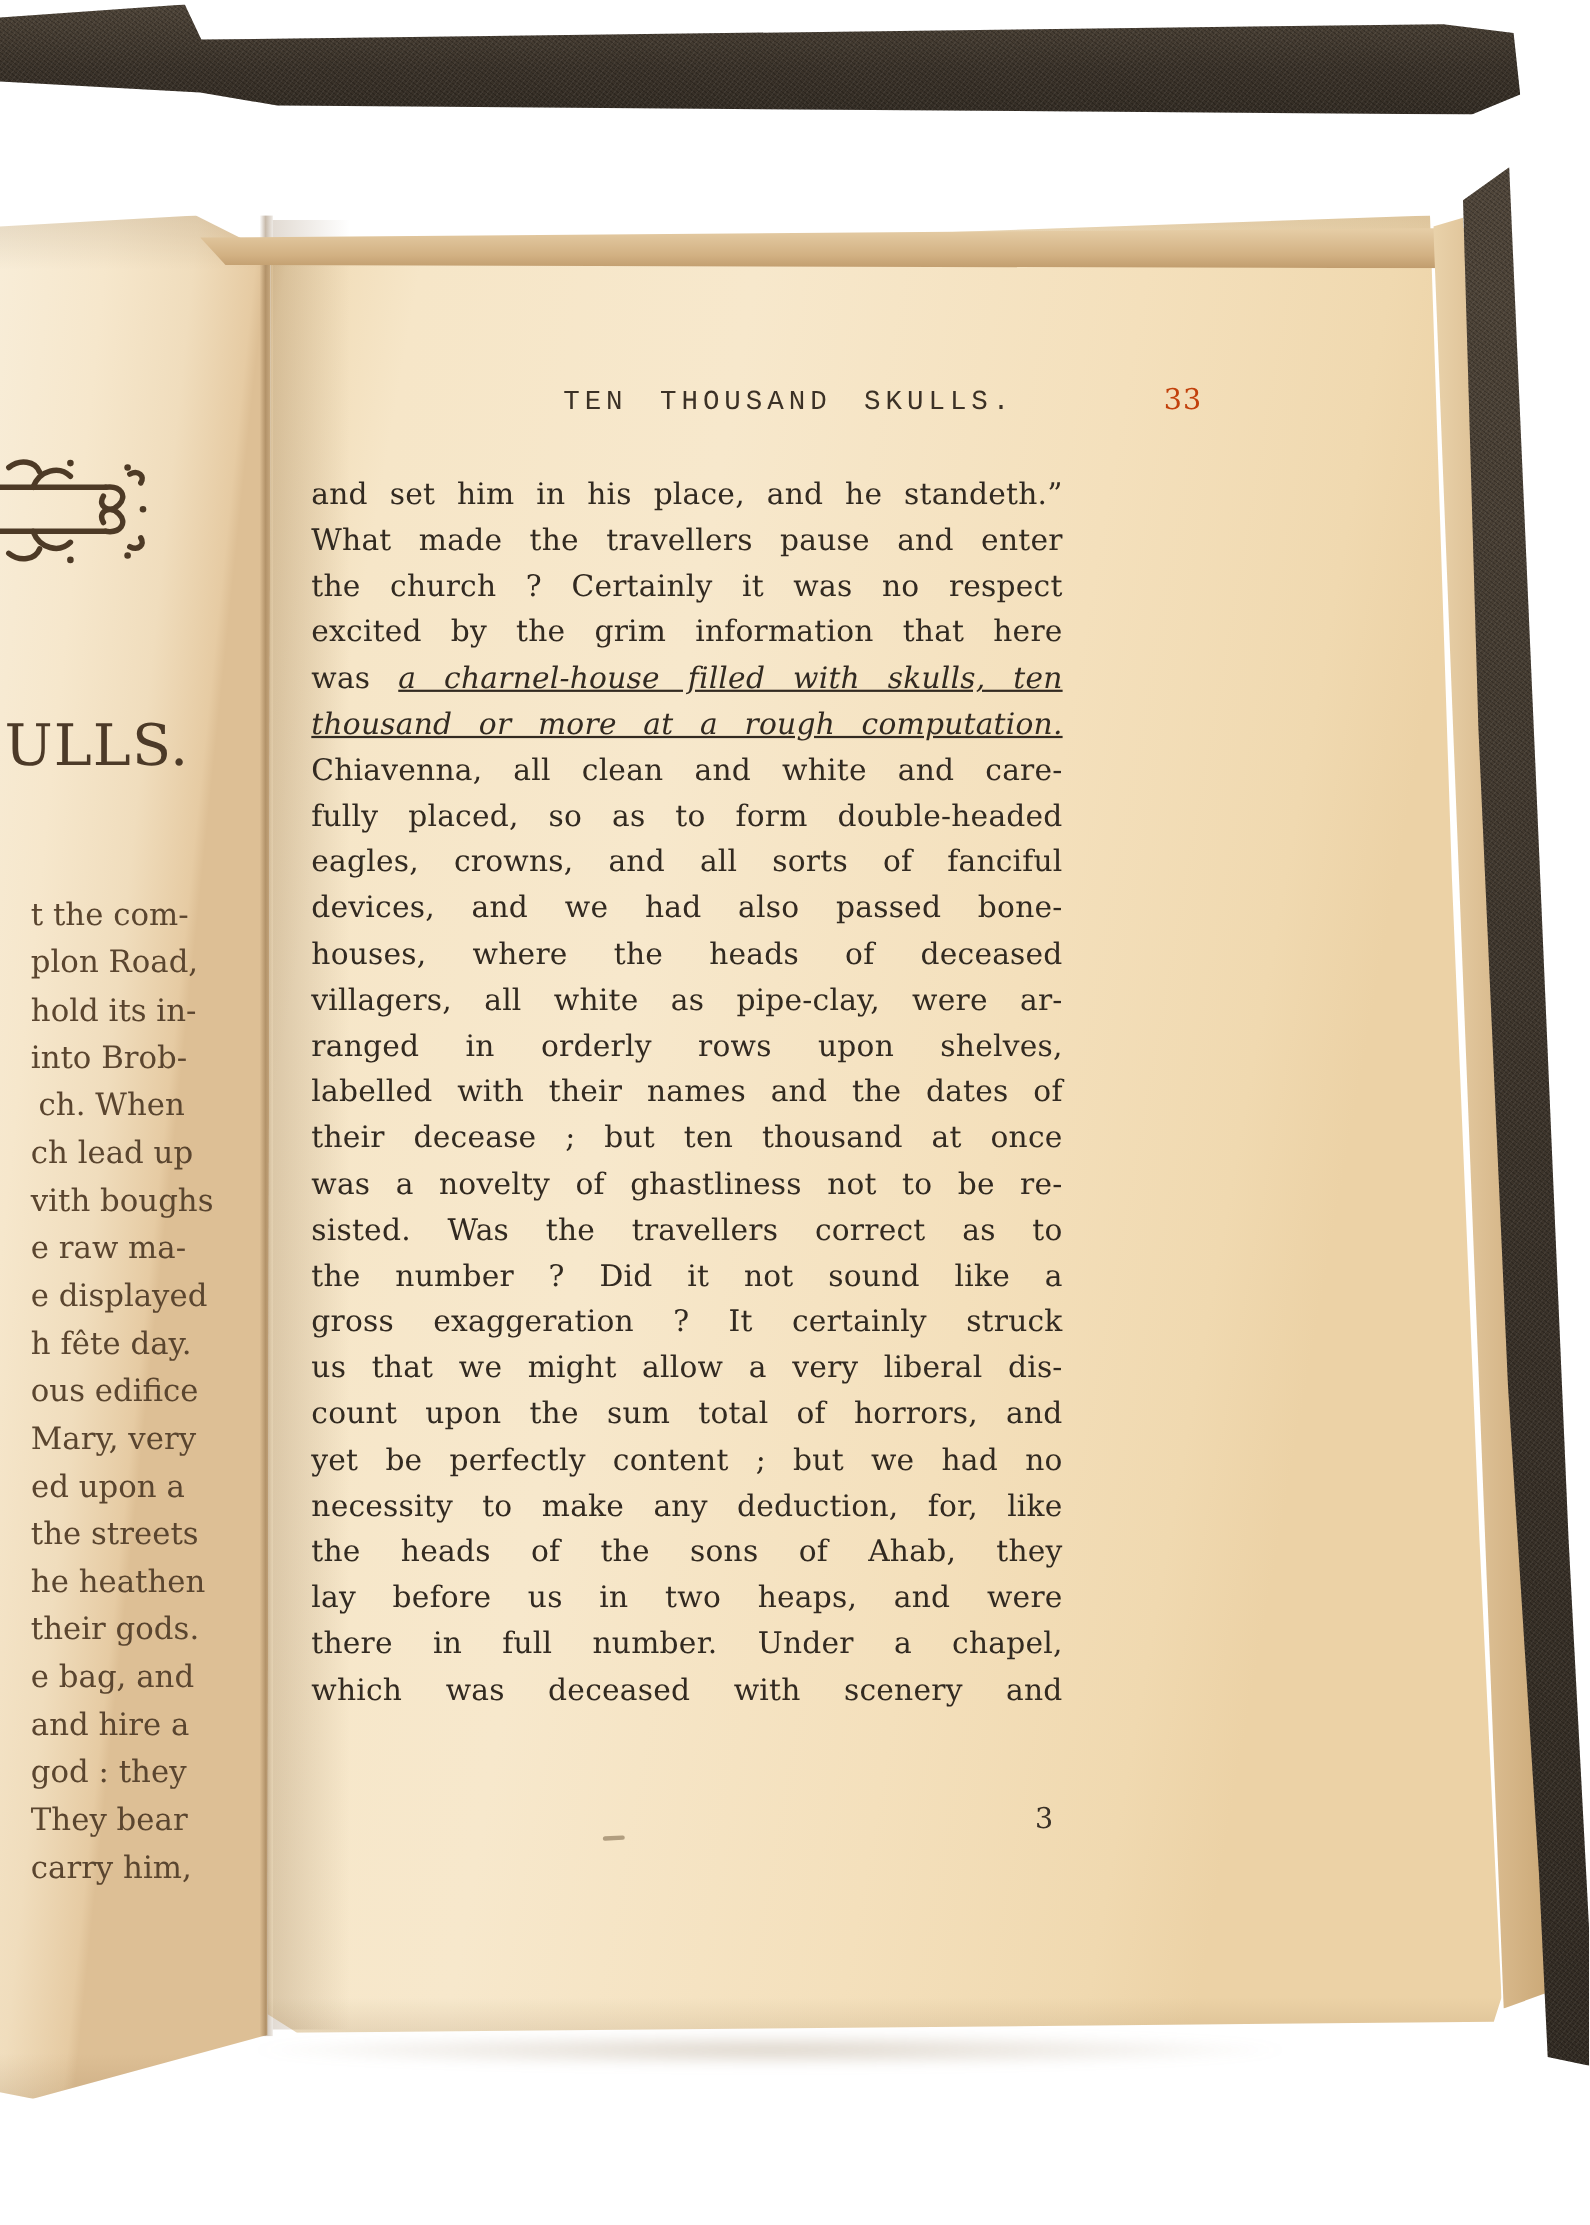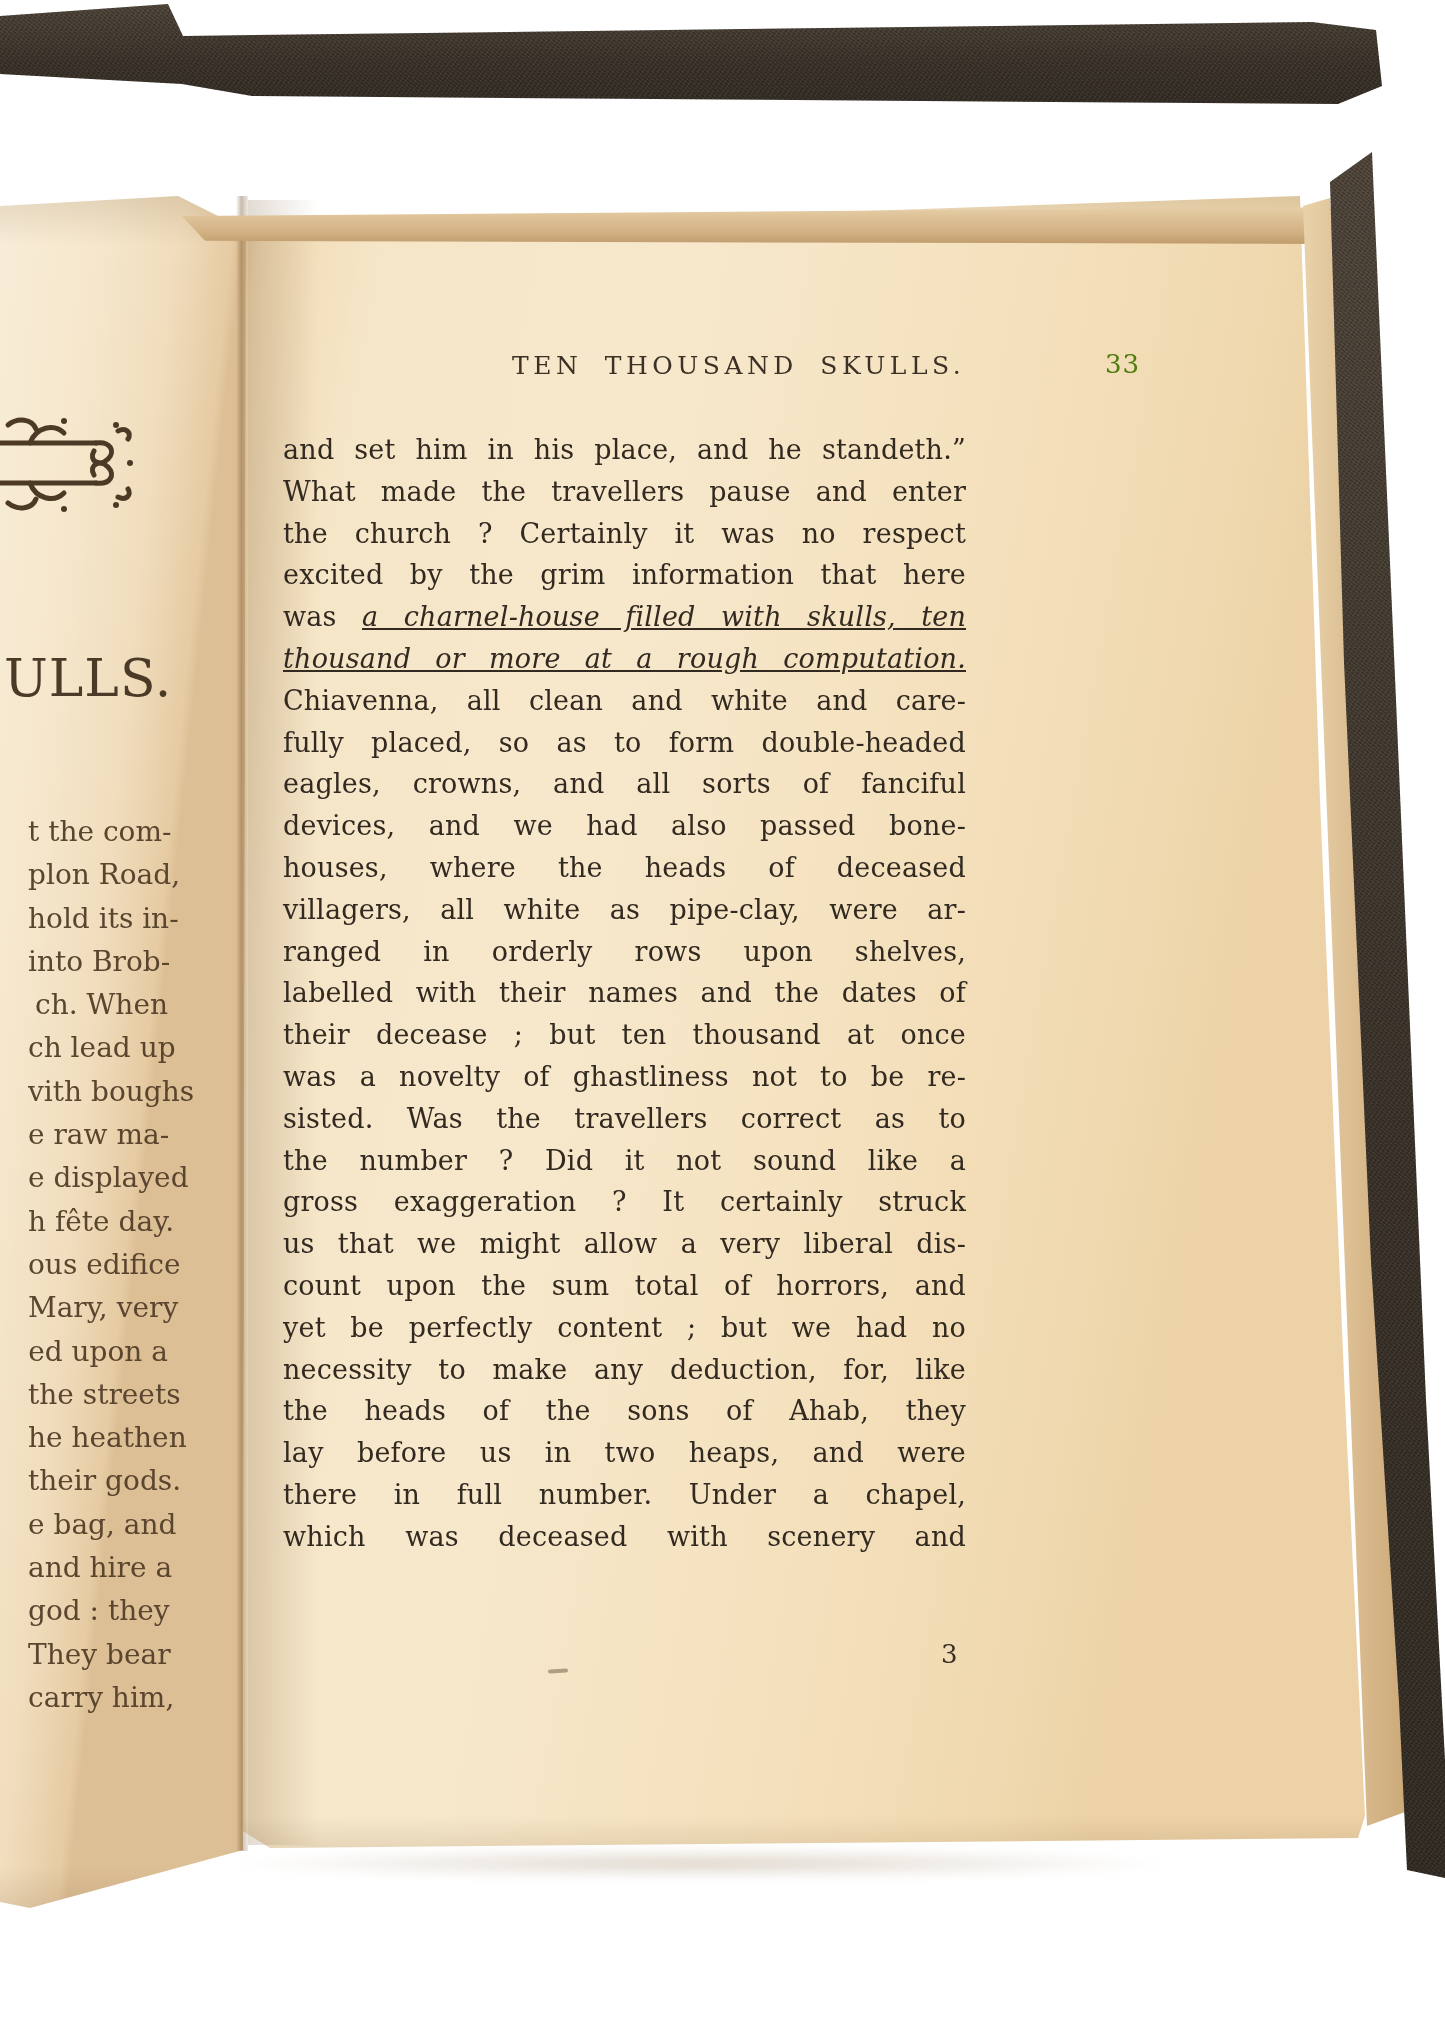--- a/index.html
+++ b/index.html
@@ -43,22 +43,22 @@
   #gutter-crease{left:236px;top:196px;width:12px;height:1655px;
     background:linear-gradient(90deg, rgba(110,75,35,0), rgba(110,75,35,.38) 45%, rgba(110,75,35,.12));}
   #gutter-soft{left:248px;top:200px;width:70px;height:1645px;
     background:linear-gradient(90deg, rgba(110,75,35,.20), rgba(110,75,35,0));}
   #book-shadow{left:20px;top:1846px;width:1360px;height:44px;
     background:radial-gradient(ellipse 50% 50% at 50% 40%, rgba(135,105,65,.28), rgba(135,105,65,0) 70%);
     filter:blur(5px);}
 
   
   #running-head{left:512px;top:351px;font-size:25px;letter-spacing:4.5px;word-spacing:10px;
-    color:#3b3126;white-space:nowrap;}
-  #folio{left:1058px;top:349px;font-size:26px;color:#4d7c0f;letter-spacing:1px;margin-left:47px;}
+    color:#3b3126;white-space:nowrap;font-family:Liberation Mono, monospace;}
+  #folio{left:1058px;top:349px;font-size:26px;color:#c2410c;letter-spacing:1px;}
   #body-block{left:283px;top:429px;width:683px;font-size:27px;line-height:41.8px;
     color:#322a21;letter-spacing:.2px;}
   .body-line{text-align:justify;text-align-last:justify;white-space:normal;}
   .italic{font-style:italic;text-decoration:underline;}
   #signature{left:941px;top:1639px;font-size:26px;color:#3a3127;}
   #stray-dash{left:548px;top:1669px;width:20px;height:4px;background:#9a8568;opacity:.75;
     border-radius:2px;transform:rotate(-3deg);}
 
   
   #left-ornament{left:0;top:405px;width:138px;height:122px;}

